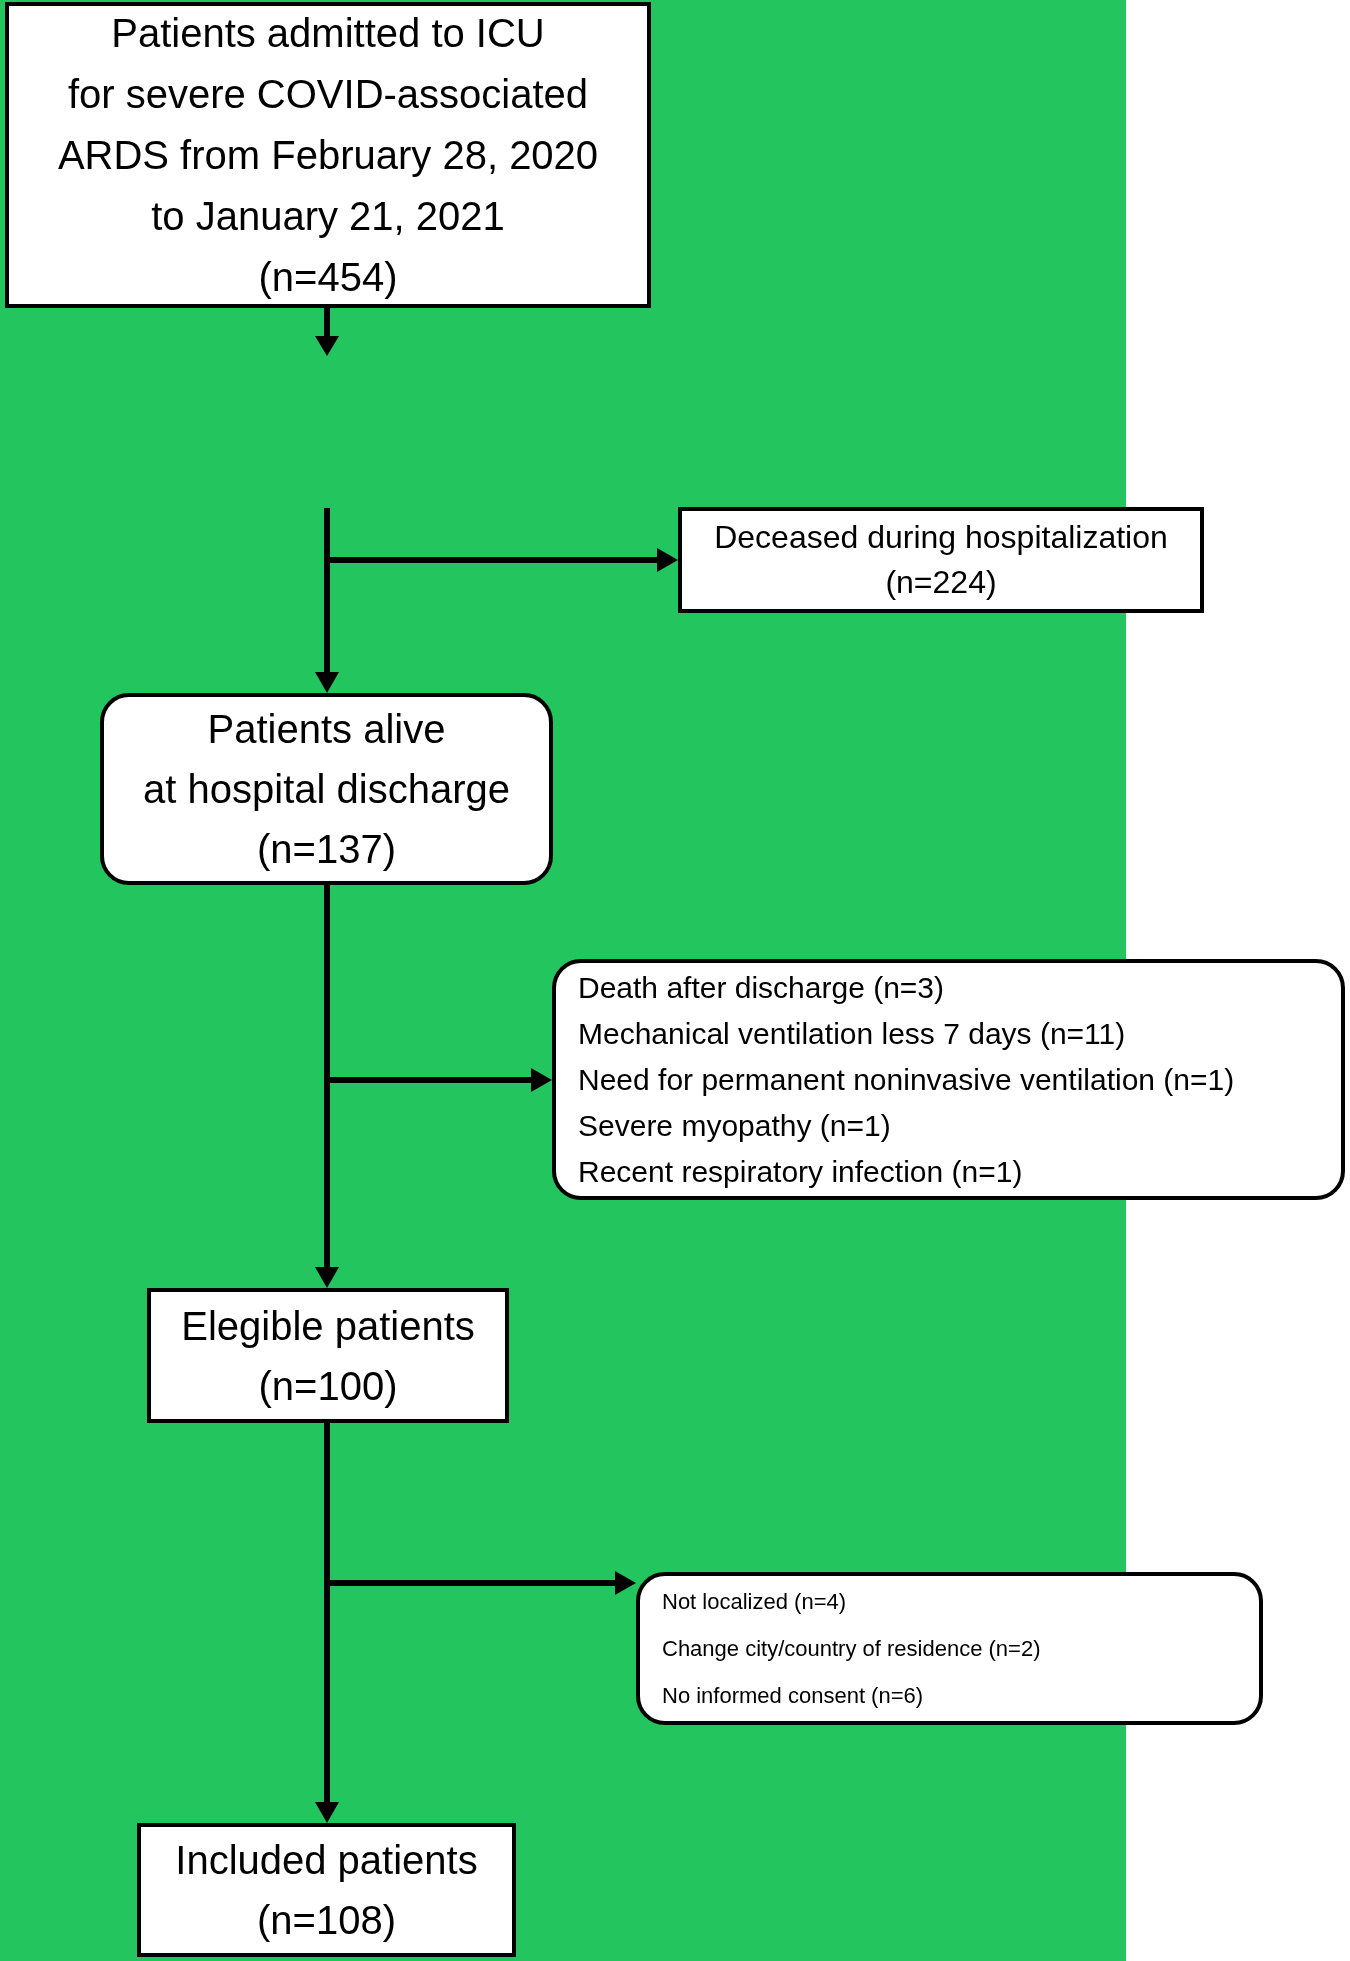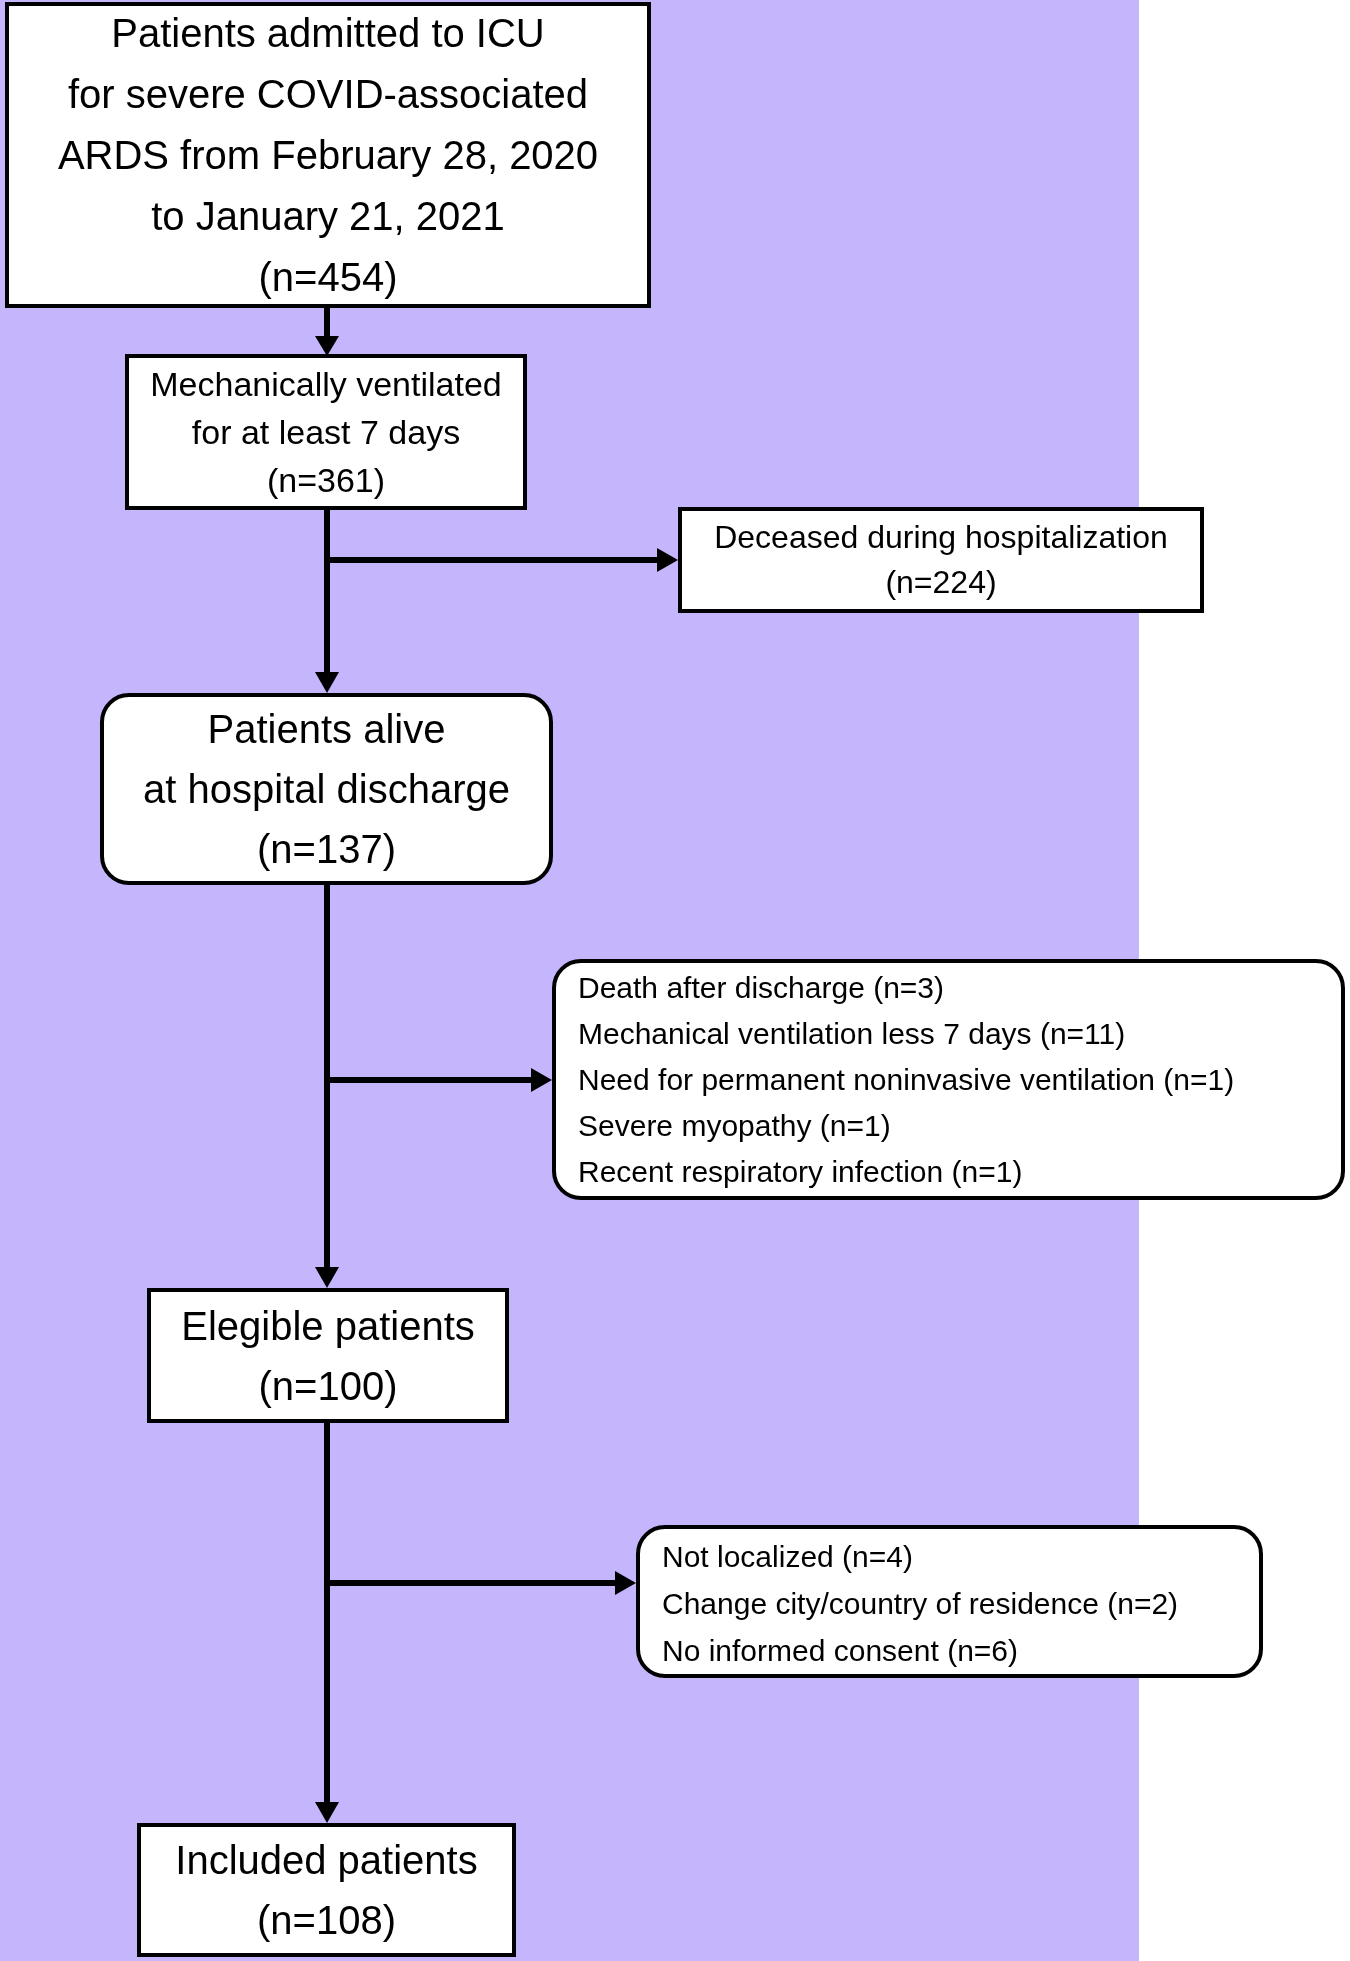--- a/index.html
+++ b/index.html
@@ -4,24 +4,23 @@
 <style>
   html, body {
     margin: 0;
     padding: 0;
     background: #ffffff;
   }
   .canvas {
     position: relative;
     width: 1126px;
     height: 1961px;
-    background: #c4b5fd;
+    background: #22c55e;
     font-family: "Liberation Sans", sans-serif;
     color: #000000;
-    padding-left: 13px;
   }
   .arrows {
     position: absolute;
     left: 0;
     top: 0;
     width: 1350px;
     height: 1961px;
     pointer-events: none;
   }
   .node {
@@ -49,21 +48,21 @@
     padding-right: 6px;
   }
 
   
   .n-admitted   { left: 5px;   top: 2px;    width: 646px; height: 306px; font-size: 40px; line-height: 61px; }
   .n-ventilated { left: 125px; top: 354px;  width: 402px; height: 156px; font-size: 34px; line-height: 48px; }
   .n-deceased   { left: 678px; top: 507px;  width: 526px; height: 106px; font-size: 32px; line-height: 45px; }
   .n-alive      { left: 100px; top: 693px;  width: 453px; height: 192px; font-size: 40px; line-height: 60px; border-radius: 29px; }
   .n-excl1      { left: 552px; top: 959px;  width: 793px; height: 241px; font-size: 30px; line-height: 46px; }
   .n-elegible   { left: 147px; top: 1288px; width: 362px; height: 135px; font-size: 40px; line-height: 60px; }
-  .n-excl2      { left: 636px; top: 1525px; width: 627px; height: 153px; font-size: 30px; line-height: 47px; align-items: flex-end; }
+  .n-excl2      { left: 636px; top: 1572px; width: 627px; height: 153px; font-size: 22px; line-height: 47px; }
   .n-included   { left: 137px; top: 1823px; width: 379px; height: 134px; font-size: 40px; line-height: 60px; }
 
   .arrows line    { stroke: #000000; stroke-width: 6; }
   .arrows polygon { fill: #000000; }
 </style>
 </head>
 <body>
 
 <div class="canvas">
 
@@ -92,25 +91,20 @@
   </svg>
 
   <div class="node n-admitted">
     <span class="txt">Patients admitted to ICU
 for severe COVID-associated
 ARDS from February 28, 2020
 to January 21, 2021
 (n=454)</span>
   </div>
 
-  <div class="node n-ventilated">
-    <span class="txt">Mechanically ventilated
-for at least 7 days
-(n=361)</span>
-  </div>
 
   <div class="node n-deceased">
     <span class="txt">Deceased during hospitalization
 (n=224)</span>
   </div>
 
   <div class="node n-alive">
     <span class="txt">Patients alive
 at hospital discharge
 (n=137)</span>

